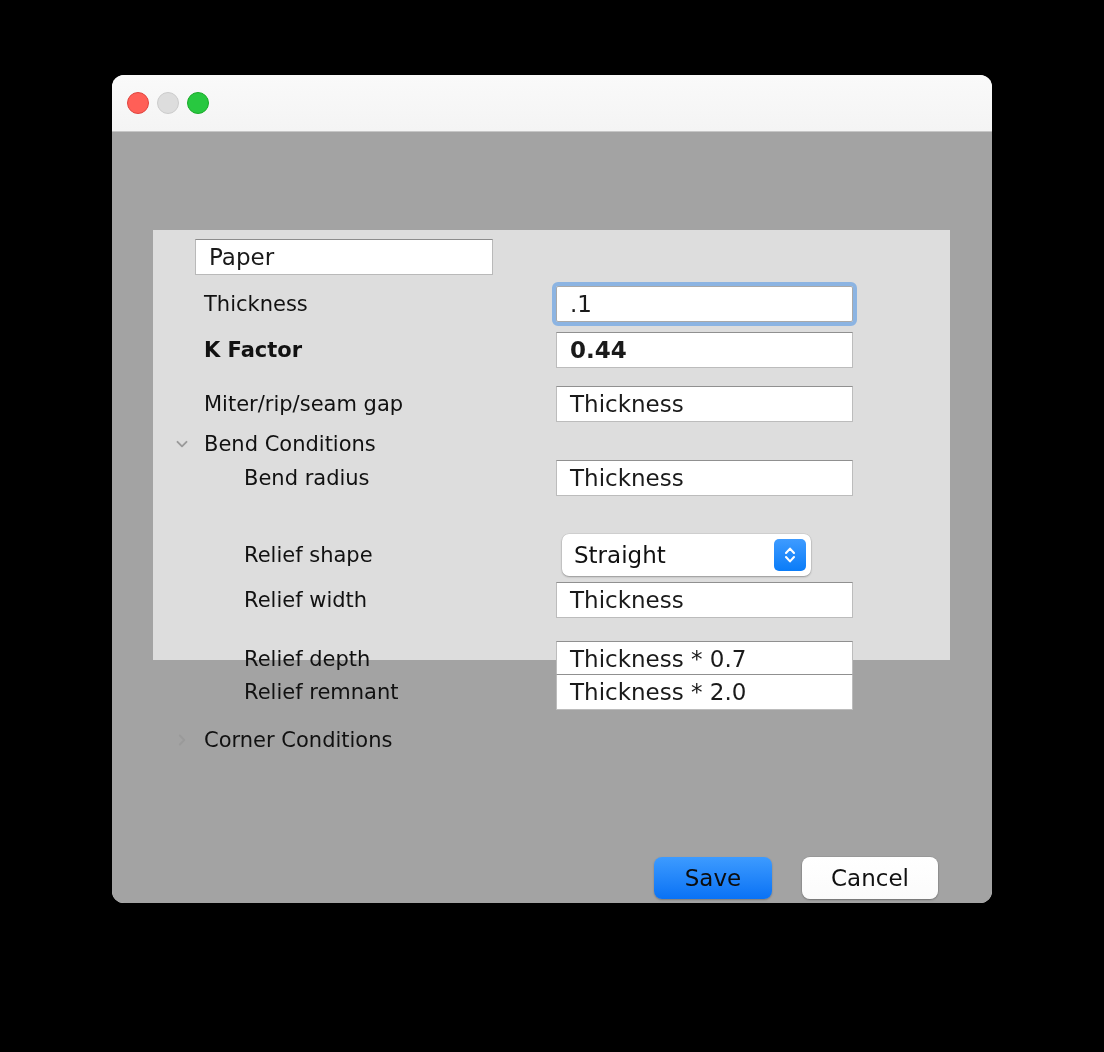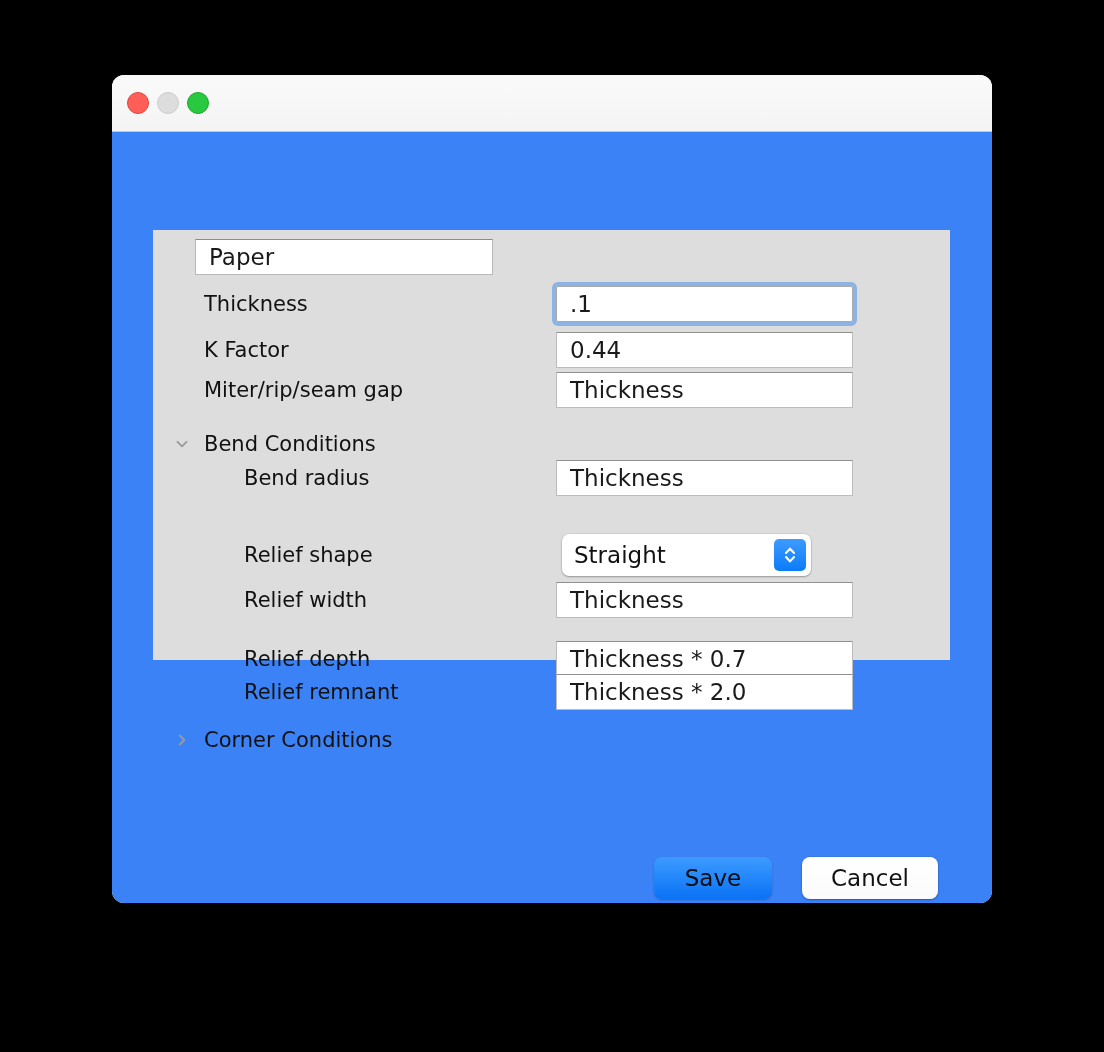--- a/index.html
+++ b/index.html
@@ -60,21 +60,21 @@
     font-size: 21px;
     font-weight: bold;
     color: #3a3a3a;
     letter-spacing: 0.1px;
   }
 
   
   .win-body {
     position: relative;
     height: 771px;
-    background: #3b82f6;
+    background: #a3a3a3;
   }
 
   
   .panel {
     position: absolute;
     left: 41px;
     top: 98px;
     width: 797px;
     height: 430px;
     background: #dddddd;
@@ -247,26 +247,26 @@
 
     <div class="panel">
 
       <div class="name-field">Paper</div>
 
       <div class="row" style="top:55px;">
         <div class="label lvl0">Thickness</div>
         <div class="field focused">.1</div>
       </div>
 
-      <div class="row" style="top:101px;">
+      <div class="row" style="top:101px;font-weight:bold;">
         <div class="label lvl0">K Factor</div>
         <div class="field">0.44</div>
       </div>
 
-      <div class="row" style="top:141px;">
+      <div class="row" style="top:155px;">
         <div class="label lvl0">Miter/rip/seam gap</div>
         <div class="field">Thickness</div>
       </div>
 
       <div class="row" style="top:195px;">
         <span class="disclosure">
           <svg width="16" height="16" viewBox="0 0 16 16">
             <path d="M3.5 5.8 L8 10.3 L12.5 5.8" fill="none" stroke="#9a9a9a" stroke-width="1.9" stroke-linecap="round" stroke-linejoin="round"></path>
           </svg>
         </span>

